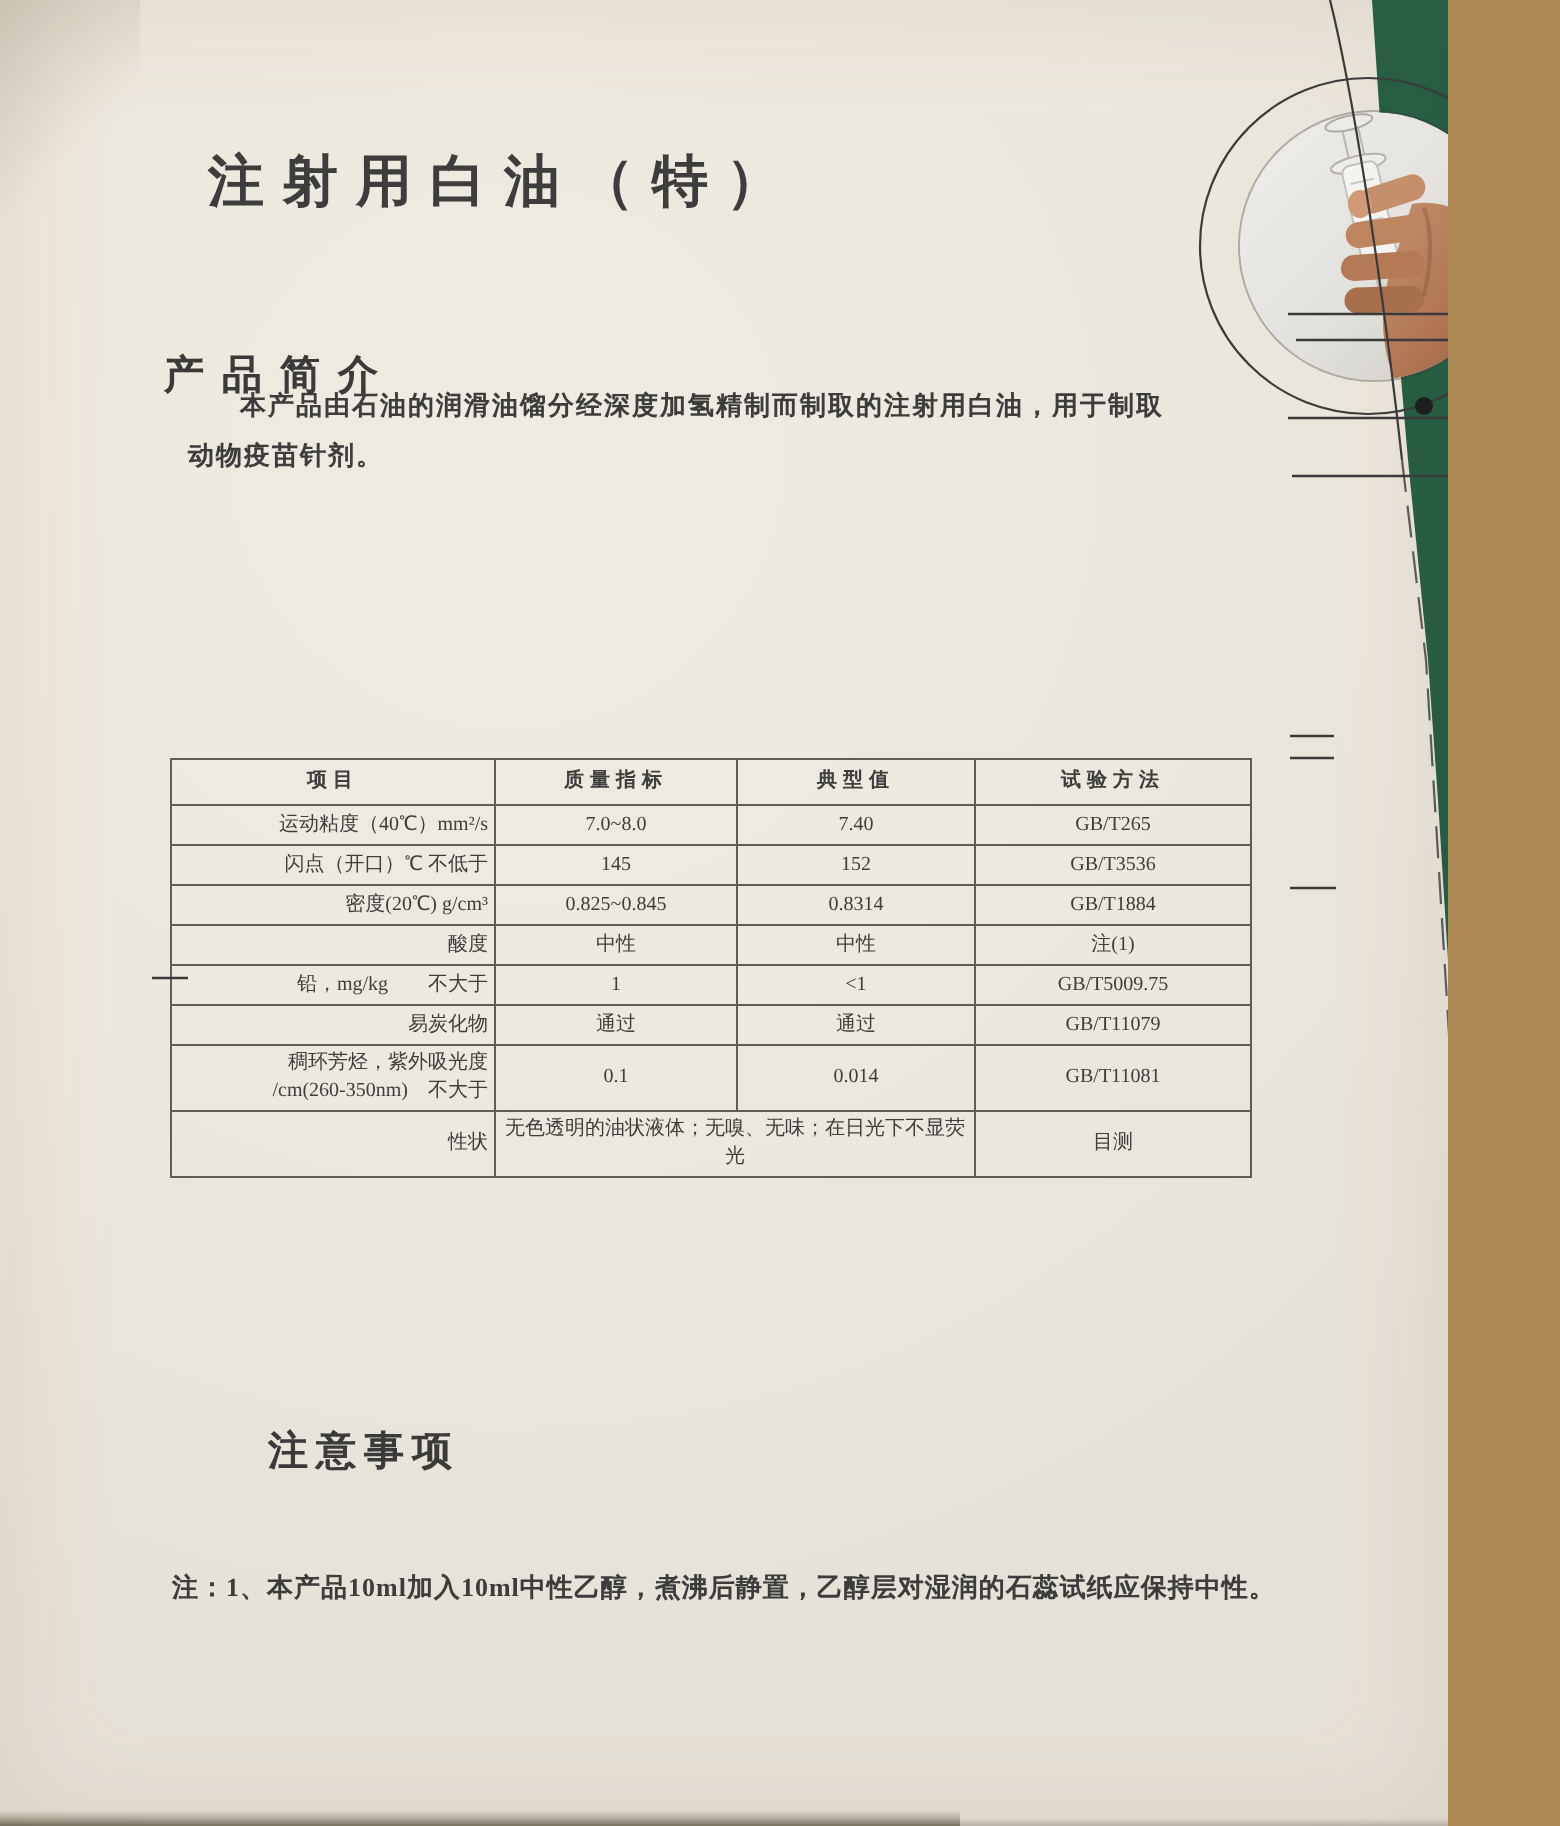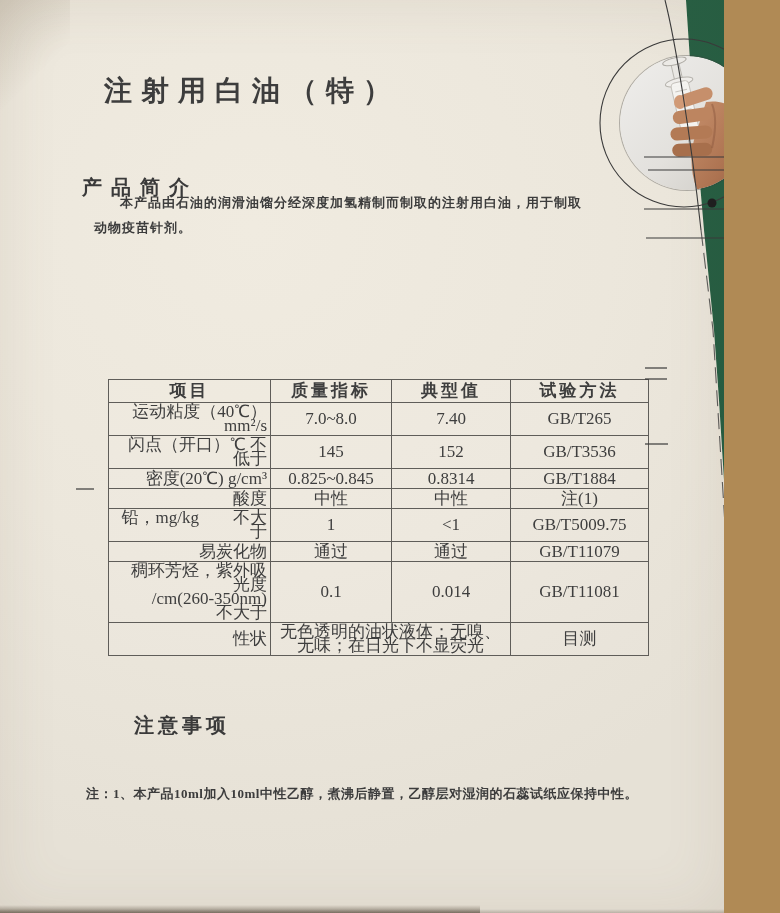--- a/index.html
+++ b/index.html
@@ -41,23 +41,23 @@
     font-size:20px;font-weight:700;letter-spacing:9px;color:#3a3a3a;white-space:nowrap;margin-top:24px;}
   .intro-para{position:absolute;left:94px;top:190px;width:492px;
     font-size:13px;line-height:25px;font-weight:600;color:#3c3c3c;
     text-indent:2em;letter-spacing:1px;}
   .h-notes{position:absolute;left:93px;top:712px;
     font-size:20px;font-weight:700;letter-spacing:4px;color:#3a3a3a;white-space:nowrap;margin-left:41px;}
   .note-line{position:absolute;left:86px;top:785px;
     font-size:13px;font-weight:700;color:#3c3c3c;white-space:nowrap;letter-spacing:.5px;}
 
   
-  table.spec{position:absolute;left:108px;top:379px;width:540px;
+  table.spec{position:absolute;left:85px;top:379px;width:540px;
     border-collapse:collapse;table-layout:fixed;
-    font-size:17px;color:#3e3e3e;font-weight:500;border-radius:15px;}
+    font-size:10px;color:#3e3e3e;font-weight:500;border-radius:15px;}
   table.spec th,table.spec td{
     border:1px solid #5f5d59;padding:2px 3px;line-height:14px;
     text-align:center;vertical-align:middle;background:rgba(255,255,255,.06);}
   table.spec th{height:18px;font-weight:600;letter-spacing:3px;}
   table.spec td{height:15px;}
   table.spec td.c-item{text-align:right;padding-left:12px;white-space:pre-line;}
   table.spec td.c-merged{letter-spacing:0;text-align:center;}
 
   
   .photo-circle{position:absolute;left:620px;top:56px;width:134px;height:134px;

